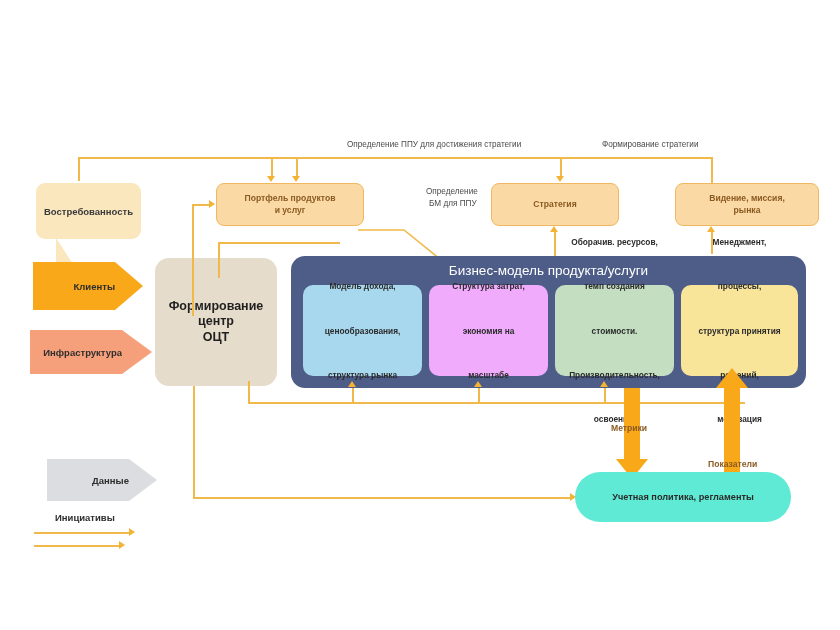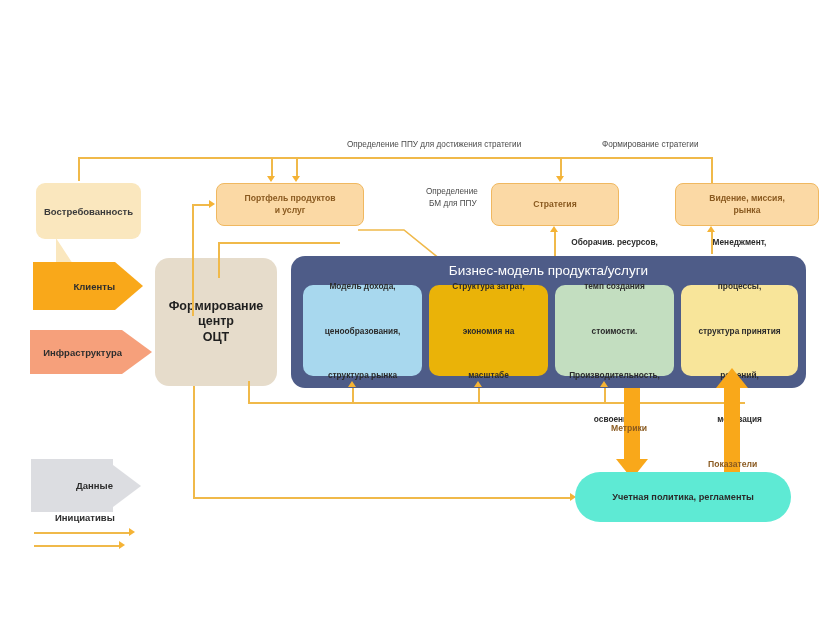--- a/index.html
+++ b/index.html
@@ -89,21 +89,21 @@
     <div class="head" style="border-width:24px 0 24px 28px;border-left-color:#F9A81A;"></div>
   </div>
 
   <div class="bigarrow" style="left:30px;top:330px;width:122px;height:44px;">
     <div class="body" style="width:92px;background:#F6A07B;">
       <span class="cap">Инфраструктура</span>
     </div>
     <div class="head" style="border-width:22px 0 22px 30px;border-left-color:#F6A07B;"></div>
   </div>
 
-  <div class="bigarrow" style="left:31px;top:459px;width:110px;height:53px;">
+  <div class="bigarrow" style="left:47px;top:459px;width:110px;height:42px;">
     <div class="body" style="width:82px;background:#DCDDE1;">
       <span class="cap">Данные</span>
     </div>
     <div class="head" style="border-width:21px 0 21px 28px;border-left-color:#DCDDE1;"></div>
   </div>
 
   <div class="legend-lbl" style="left:47px;top:512px;">Инициативы</div>
   <div class="ln lnh" style="left:34px;top:532px;width:96px;"></div>
   <div class="ah ah-right" style="left:129px;top:528px;"></div>
   <div class="ln lnh" style="left:34px;top:545px;width:86px;"></div>
@@ -149,21 +149,21 @@
 
   <div class="bmpanel" style="position:absolute;left:291px;top:256px;width:515px;height:132px;">
     <div class="bmtitle">Бизнес-модель продукта/услуги</div>
 
     <div class="bmcard" style="left:12px;top:29px;width:119px;height:91px;background:#A8D8EE;flex-direction:column;">
       <span>Модель дохода,</span>
       <span>ценообразования,</span>
       <span>структура рынка</span>
     </div>
 
-    <div class="bmcard" style="left:138px;top:29px;width:119px;height:91px;background:#eab308;flex-direction:column;">
+    <div class="bmcard" style="left:138px;top:29px;width:119px;height:91px;background:#f0abfc;flex-direction:column;">
       <span>Структура затрат,</span>
       <span>экономия на</span>
       <span>масштабе</span>
     </div>
 
     <div class="bmcard" style="left:264px;top:29px;width:119px;height:91px;background:#C3DEC0;flex-direction:column;">
       <span>Оборачив. ресурсов,</span>
       <span>темп создания</span>
       <span>стоимости.</span>
       <span>Производительность,</span>

